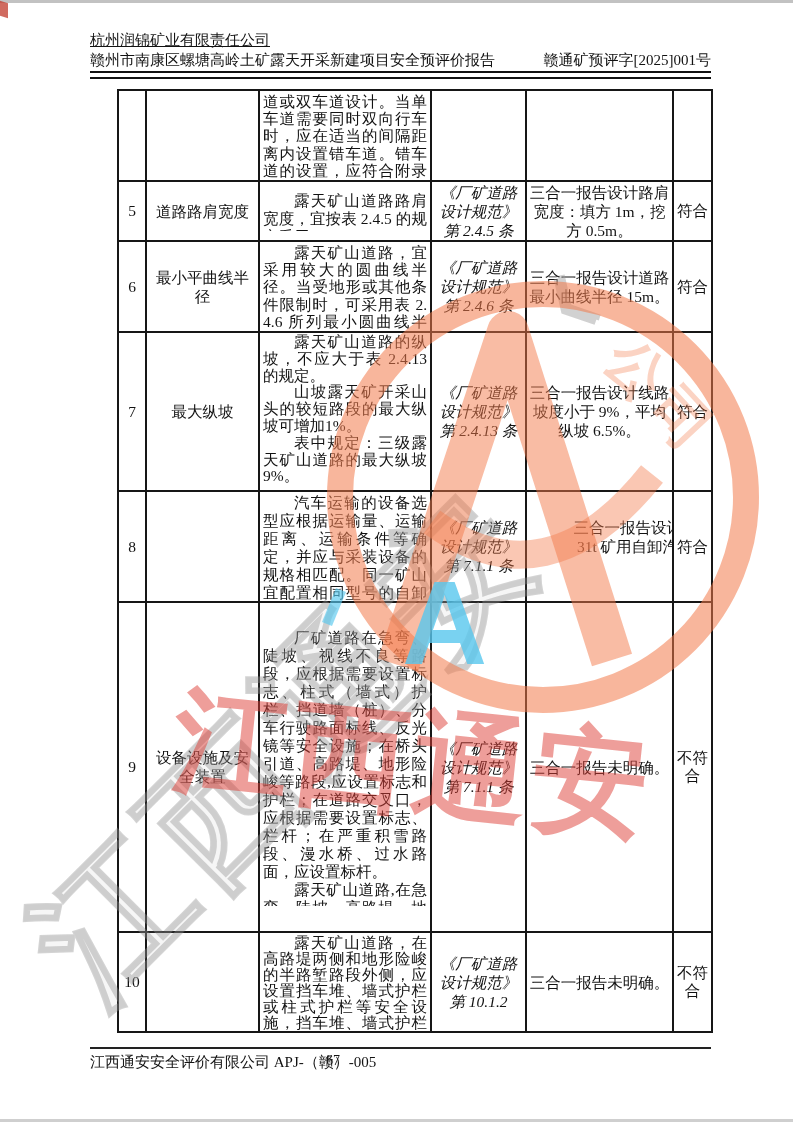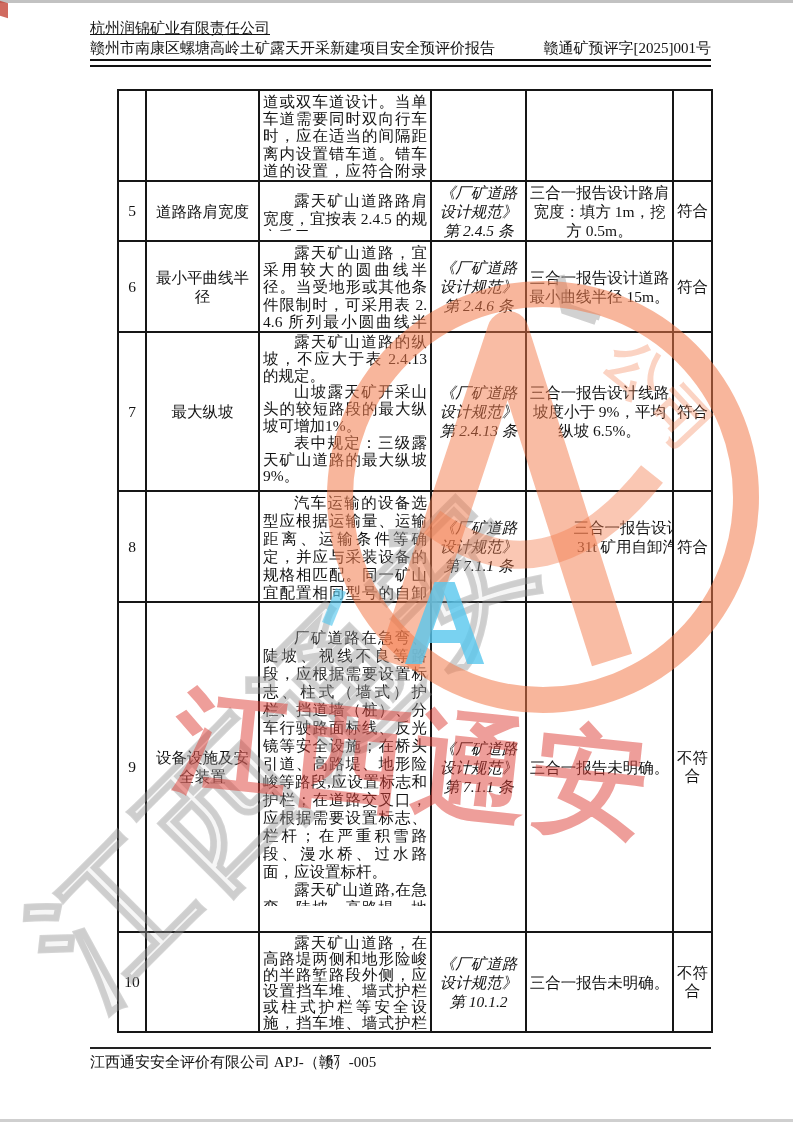--- a/index.html
+++ b/index.html
@@ -3,21 +3,21 @@
 <meta charset="utf-8">
 <style>
   html,body{margin:0;padding:0;background:#888;}
   .page{
     position:relative;width:793px;height:1122px;margin:0 auto;background:#fff;
     font-family:"Liberation Serif","DejaVu Serif",serif;color:#121212;overflow:hidden;
     box-shadow:inset 0 3px 0 #c2c2c2, inset 0 -3px 0 #cfcfcf;
   }
   .corner-mark{position:absolute;left:0;top:2px;width:8px;height:15px;background:#c0392b;opacity:.75;transform:skewY(18deg);}
   
-  .header{position:absolute;left:90px;top:18px;width:621px;font-size:15px;line-height:20px;}
+  .header{position:absolute;left:90px;top:30px;width:621px;font-size:15px;line-height:20px;}
   .h-line1 span{text-decoration:underline;}
   .h-line2{display:flex;justify-content:space-between;align-items:flex-end;
            border-bottom:2px solid #111;padding-bottom:1px;}
   .h-rule{height:2px;background:#111;margin-top:4px;}
   
   #eval-table{position:absolute;left:117px;top:89px;width:594px;border-collapse:collapse;table-layout:fixed;}
   #eval-table td{border:2px solid #161616;padding:0;vertical-align:middle;overflow:hidden;font-size:15.5px;}
   .c-no{text-align:center;font-size:15px;}
   .vbox{width:100%;display:flex;align-items:center;justify-content:center;text-align:center;line-height:19px;padding:0 2px;box-sizing:border-box;}
   .cbox{overflow:hidden;padding:1px 3px;box-sizing:border-box;}

